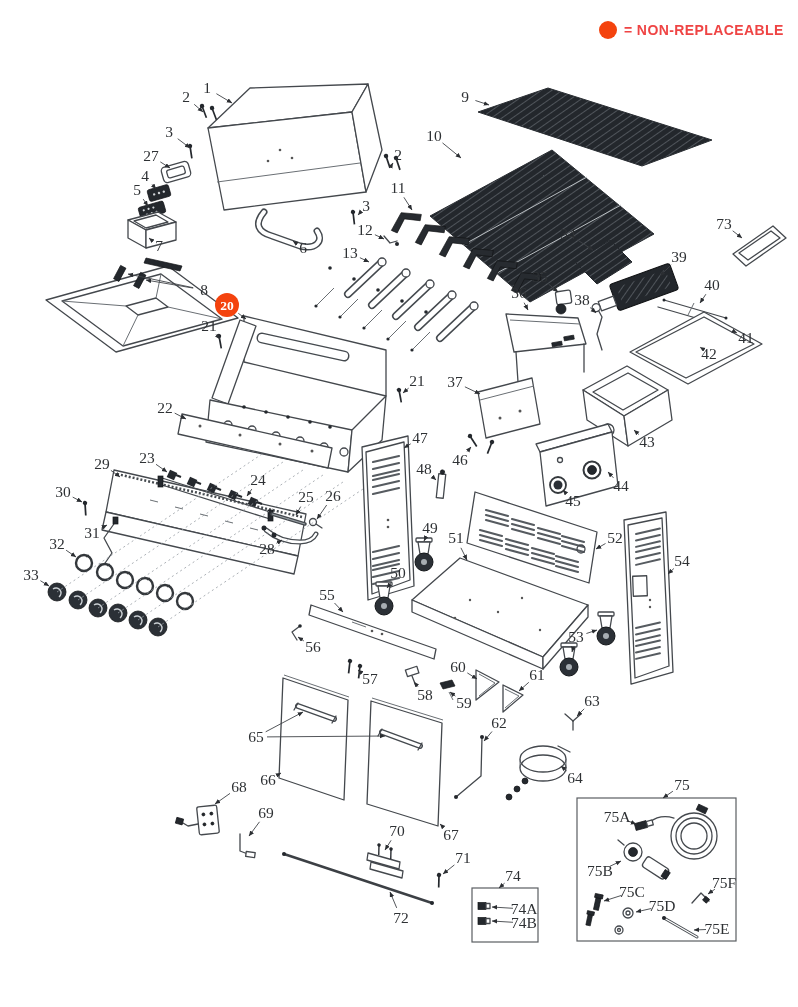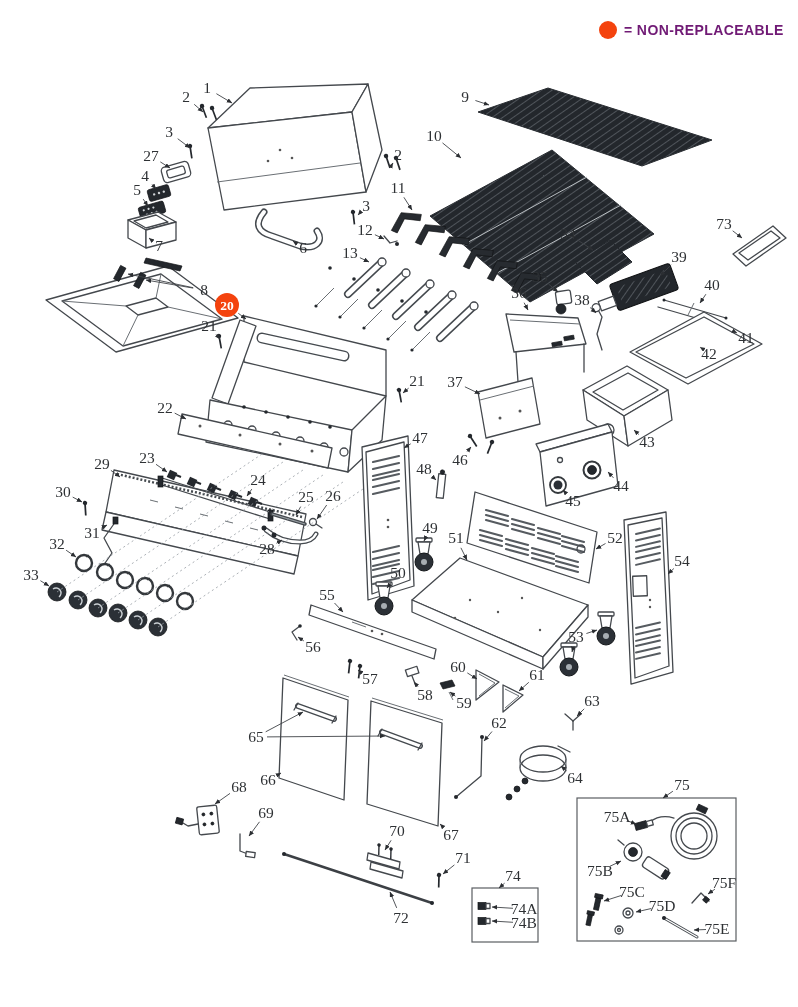--- a/index.html
+++ b/index.html
@@ -22,21 +22,21 @@
   .tubein{stroke:#fff;stroke-width:5;stroke-linecap:round;}
   .boxframe{fill:none;stroke:#5a5e62;stroke-width:1.2;}
 </style>
 </head>
 <body>
 
 <div id="stage">
 
   <div class="legend">
     <span class="legend-dot" style="background: rgb(244, 67, 14);"></span>
-    <span class="legend-text" style="color: #701a75;">= NON-REPLACEABLE</span>
+    <span class="legend-text" style="color: #ef4444;">= NON-REPLACEABLE</span>
   </div>
 
   <svg width="798" height="1007" viewBox="0 0 798 1007">
     <defs>
       <pattern id="gr1" width="6" height="6" patternUnits="userSpaceOnUse" patternTransform="rotate(55)">
         <rect width="6" height="6" fill="#23272c"></rect>
         <line x1="0" y1="0" x2="0" y2="6" stroke="#5b6167" stroke-width="1.6"></line>
       </pattern>
       <marker id="arr" markerWidth="7" markerHeight="6" refX="5.8" refY="2.6" orient="auto">
         <path d="M0,0 L6,2.6 L0,5.2 Z" fill="#2b2e32"></path>

